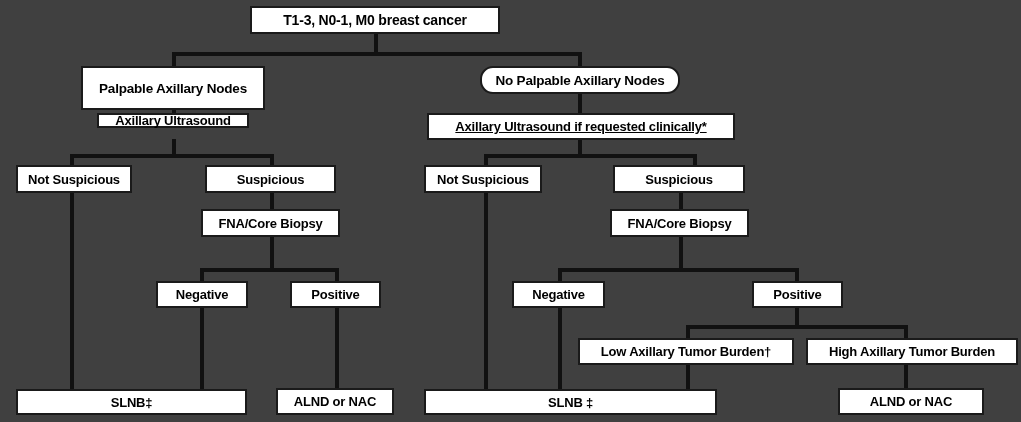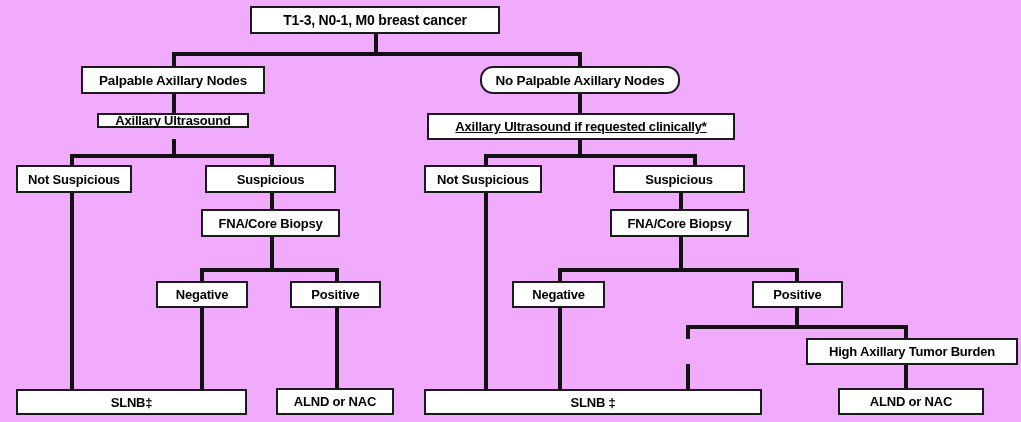--- a/index.html
+++ b/index.html
@@ -4,21 +4,21 @@
 <style>
   html, body {
     margin: 0;
     padding: 0;
     background: #ffffff;
   }
   #chart-root {
     position: relative;
     width: 1021px;
     height: 422px;
-    background: #f0abfc;
+    background: #404040;
     font-family: "Liberation Sans", sans-serif;
     overflow: hidden;
   }
   .node {
     position: absolute;
     box-sizing: border-box;
     border: 2px solid #1a1a1a;
     background: #ffffff;
     color: #000000;
     font-weight: bold;
@@ -92,21 +92,21 @@
   <div class="edge v" style="left:904px; top:325px; height:14px;"></div>
 
   <div class="edge v" style="left:686px; top:364px; height:26px;"></div>
 
   <div class="edge v" style="left:904px; top:364px; height:24px;"></div>
 
   <div class="node" style="left:250px; top:6px; width:250px; height:28px; font-size:14px;">
     <span>T1-3, N0-1, M0 breast cancer</span>
   </div>
 
-  <div class="node" style="left:81px; top:66px; width:184px; height:28px; font-size:13.5px;">
+  <div class="node" style="left:81px; top:66px; width:184px; height:44px; font-size:13.5px;">
     <span>Palpable Axillary Nodes</span>
   </div>
 
   <div class="node" style="left:97px; top:113px; width:152px; height:15px; font-size:13px;">
     <span>Axillary Ultrasound</span>
   </div>
 
   <div class="node" style="left:16px; top:165px; width:116px; height:28px; font-size:13px;">
     <span>Not Suspicious</span>
   </div>
@@ -156,26 +156,29 @@
   </div>
 
   <div class="node" style="left:512px; top:281px; width:93px; height:27px; font-size:13px;">
     <span>Negative</span>
   </div>
 
   <div class="node" style="left:752px; top:281px; width:91px; height:27px; font-size:13px;">
     <span>Positive</span>
   </div>
 
+  <div class="node" style="left:578px; top:338px; width:216px; height:27px; font-size:13px;">
+    <span>Low Axillary Tumor Burden†</span>
+  </div>
 
   <div class="node" style="left:806px; top:338px; width:212px; height:27px; font-size:13px;">
     <span>High Axillary Tumor Burden</span>
   </div>
 
-  <div class="node" style="left:424px; top:389px; width:338px; height:26px; font-size:13px;">
+  <div class="node" style="left:424px; top:389px; width:293px; height:26px; font-size:13px;">
     <span>SLNB ‡</span>
   </div>
 
   <div class="node" style="left:838px; top:388px; width:146px; height:27px; font-size:13px;">
     <span>ALND or NAC</span>
   </div>
 
 </div>
 
 </body></html>

